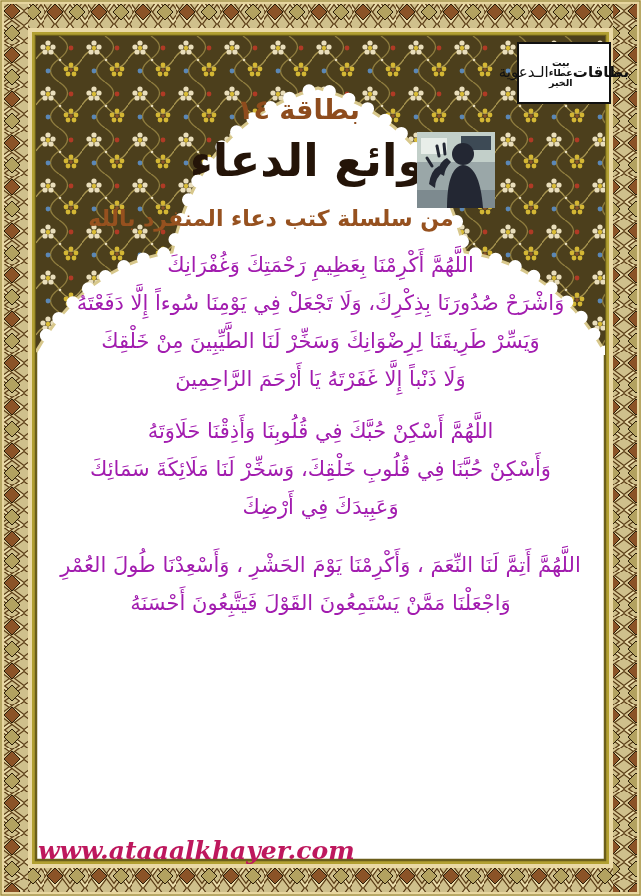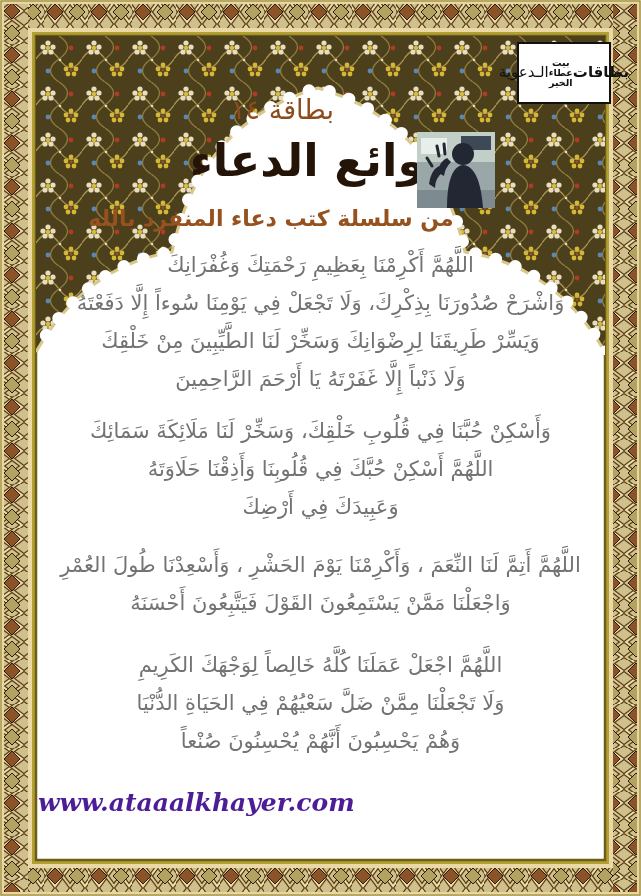--- a/index.html
+++ b/index.html
@@ -18,51 +18,51 @@
     position:absolute;left:517px;top:42px;width:94px;height:62px;
     background:#ffffff;border:2px solid #111;
     display:flex;flex-direction:row;justify-content:center;align-items:center;
     direction:rtl;text-align:center;color:#111;line-height:1.05;
     box-sizing:border-box;
   }
   .logo-l1{font-size:15px;font-weight:bold;}
   .logo-l2{font-size:9.5px;font-weight:bold;}
   .logo-l3{font-size:15px;font-weight:normal;}
   .card-number{
-    position:absolute;left:0;top:94px;width:565px;
+    position:absolute;left:16px;top:94px;width:565px;
     text-align:center;direction:rtl;
-    font-size:27px;font-weight:normal;color:#8e4c1d;
+    font-size:27px;font-weight:bold;color:#8e4c1d;
   }
   .title{
     position:absolute;left:0;top:134px;width:641px;
     text-align:center;direction:rtl;
     font-size:45px;font-weight:bold;color:#241408;
   }
   .photo{left:417px;top:132px;}
   .subtitle{
     position:absolute;left:0;top:206px;width:542px;
     text-align:center;direction:rtl;
     font-size:22px;font-weight:bold;color:#96511f;
   }
   .prayers{
     position:absolute;left:38px;top:246px;width:565px;
     direction:rtl;text-align:center;
-    color:#737373;font-size:21px;line-height:38px;
+    color:#a21caf;font-size:21px;line-height:38px;
   }
   .para{margin:0;}
   .para-1{margin-bottom:14px;}
   .para-2{margin-bottom:20px;}
   .para-3{margin-bottom:24px;}
   .para-4{margin-bottom:26px;}
   .line{white-space:nowrap;}
   .footer{
-    position:absolute;left:38px;top:788px;
+    position:absolute;left:38px;top:836px;
     font-family:"DejaVu Serif",serif;
     font-style:italic;font-weight:bold;
-    font-size:25px;color:#4c1d95;
+    font-size:25px;color:#be185d;
   }
 </style>
 </head>
 <body>
 
 <div class="card">
 
   <svg class="frame" width="641" height="896" viewBox="0 0 641 896">
     <defs>
       <pattern id="chainV" width="24" height="44" patternUnits="userSpaceOnUse">
@@ -155,30 +155,25 @@
   <div class="subtitle">من سلسلة كتب دعاء المنفرد بالله</div>
 
   <div class="prayers" dir="rtl">
     <div class="para para-1">
       <div class="line">اللَّهُمَّ أَكْرِمْنَا بِعَظِيمِ رَحْمَتِكَ وَغُفْرَانِكَ</div>
       <div class="line">وَاشْرَحْ صُدُورَنَا بِذِكْرِكَ، وَلَا تَجْعَلْ فِي يَوْمِنَا سُوءاً إِلَّا دَفَعْتَهُ</div>
       <div class="line">وَيَسِّرْ طَرِيقَنَا لِرِضْوَانِكَ وَسَخِّرْ لَنَا الطَّيِّبِينَ مِنْ خَلْقِكَ</div>
       <div class="line">وَلَا ذَنْباً إِلَّا غَفَرْتَهُ يَا أَرْحَمَ الرَّاحِمِينَ</div>
     </div>
     <div class="para para-2">
+      <div class="line">اللَّهُمَّ أَسْكِنْ حُبَّكَ فِي قُلُوبِنَا وَأَذِقْنَا حَلَاوَتَهُ</div>
       <div class="line">وَأَسْكِنْ حُبَّنَا فِي قُلُوبِ خَلْقِكَ، وَسَخِّرْ لَنَا مَلَائِكَةَ سَمَائِكَ</div>
-      <div class="line">اللَّهُمَّ أَسْكِنْ حُبَّكَ فِي قُلُوبِنَا وَأَذِقْنَا حَلَاوَتَهُ</div>
       <div class="line">وَعَبِيدَكَ فِي أَرْضِكَ</div>
     </div>
     <div class="para para-3">
       <div class="line">اللَّهُمَّ أَتِمَّ لَنَا النِّعَمَ ، وَأَكْرِمْنَا يَوْمَ الحَشْرِ ، وَأَسْعِدْنَا طُولَ العُمْرِ</div>
       <div class="line">وَاجْعَلْنَا مَمَّنْ يَسْتَمِعُونَ القَوْلَ فَيَتَّبِعُونَ أَحْسَنَهُ</div>
-    </div>
-    <div class="para para-4">
-      <div class="line">اللَّهُمَّ اجْعَلْ عَمَلَنَا كُلَّهُ خَالِصاً لِوَجْهَكَ الكَرِيمِ</div>
-      <div class="line">وَلَا تَجْعَلْنَا مِمَّنْ ضَلَّ سَعْيُهُمْ فِي الحَيَاةِ الدُّنْيَا</div>
-      <div class="line">وَهُمْ يَحْسِبُونَ أَنَّهُمْ يُحْسِنُونَ صُنْعاً</div>
     </div>
   </div>
 
   <div class="footer">www.ataaalkhayer.com</div>
 
 </div>
 
 </body></html>

